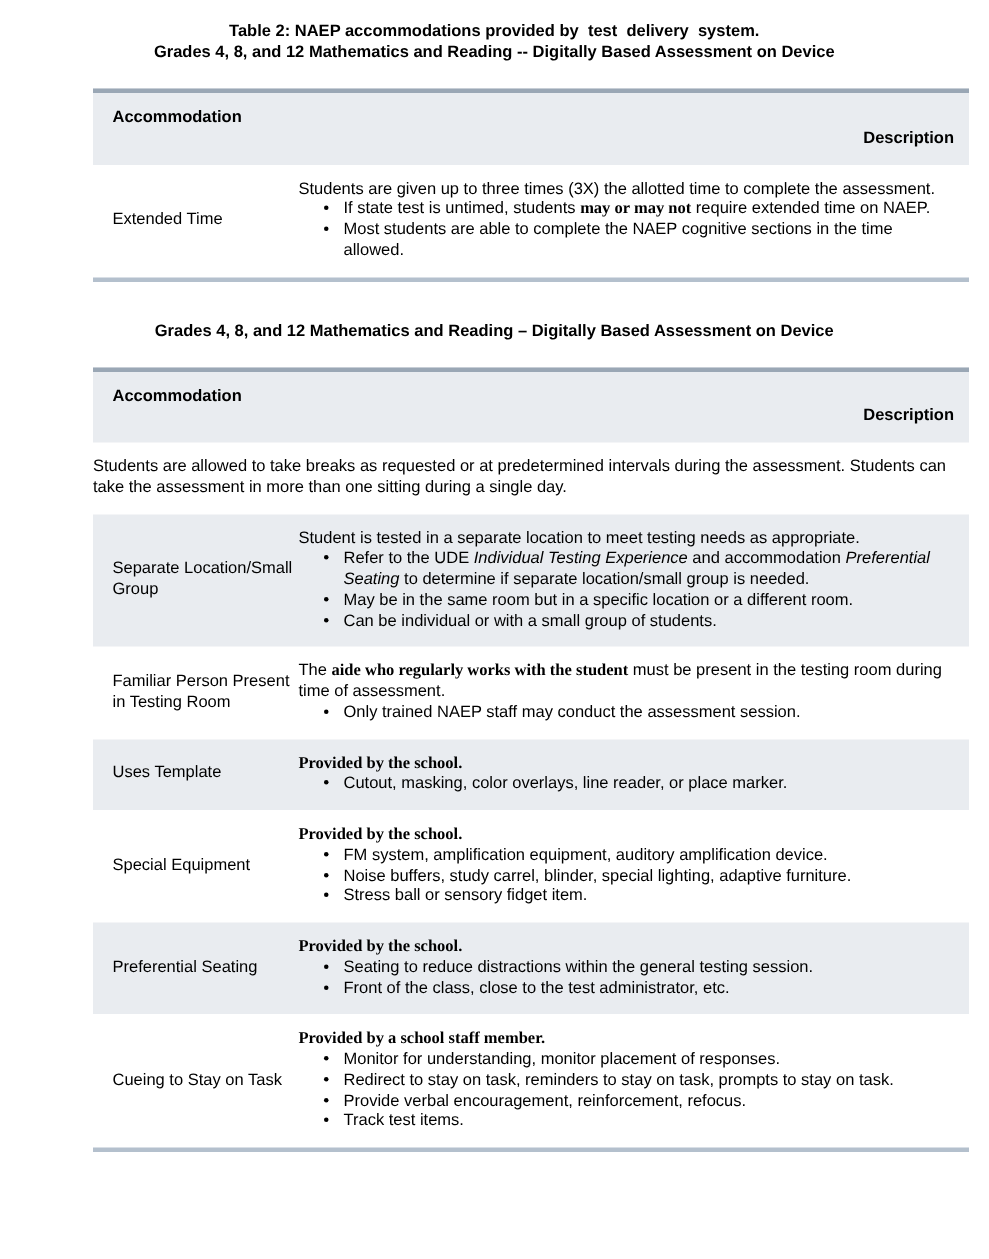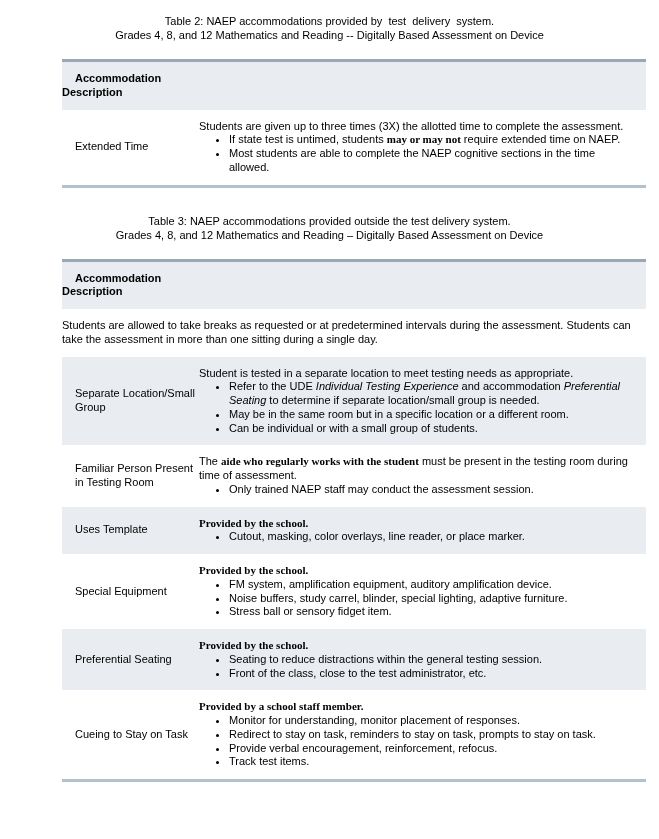--- a/index.html
+++ b/index.html
@@ -10,21 +10,21 @@
   html,body{margin:0;padding:0;background:#ffffff;}
   body{
     width:659px;min-height:839px;
     font-family:"Liberation Sans", sans-serif;
     color:#000;
     font-size:11px;
   }
   .page{padding-top:14px;}
   .tbl-title{
     text-align:center;
-    font-weight:normal;
+    font-weight:bold;
     font-size:11px;
     line-height:14px;
     white-space:pre-wrap;
   }
   .tbl{
     margin-left:62px;
     width:584px;
     margin-top:17px;
     font-size:11px;
     line-height:1.25;
@@ -43,21 +43,21 @@
     flex:none;
     box-sizing:border-box;
     padding-left:13px;
     padding-right:2px;
   }
   .desc-col{
     flex:1;
     box-sizing:border-box;
     padding-right:10px;
   }
-  .thead .desc-col{text-align:left;}
+  .thead .desc-col{text-align:right;}
   .trow{display:flex;padding:10px 0;}
   .trow.shaded{background:var(--shade);}
   .trow .acc-col{display:flex;align-items:center;}
   .acc-label{width:100%;}
   .intro{margin:0;}
   ul.bullets{
     margin:0;
     padding-left:30px;
     list-style:disc outside;
   }
@@ -90,21 +90,20 @@
                 <li class="bullet"><span>If state test is untimed, students </span><span class="b ">may or may not</span><span> require extended time on NAEP.</span></li>
                 <li class="bullet"><span>Most students are able to complete the NAEP cognitive sections in the time allowed.</span></li>
               </ul>
             </div>
           </div>
         </div>
     </div>
   </section>
 
   <section class="tbl-section sec2">
-    <div class="tbl-title">Table 3: NAEP accommodations provided outside the test delivery system.</div>
     <div class="tbl-title">Grades 4, 8, and 12 Mathematics and Reading – Digitally Based Assessment on Device</div>
     <div class="tbl">
       <div class="thead">
         <div class="acc-col">Accommodation</div>
         <div class="desc-col">Description</div>
       </div>
       <div>
           <div class="trow">
             <div class="desc-col">
               <div class="intro"><span>Students are allowed to take breaks as requested or at predetermined intervals during the assessment. Students can take the assessment in more than one sitting during a single day.</span></div>

